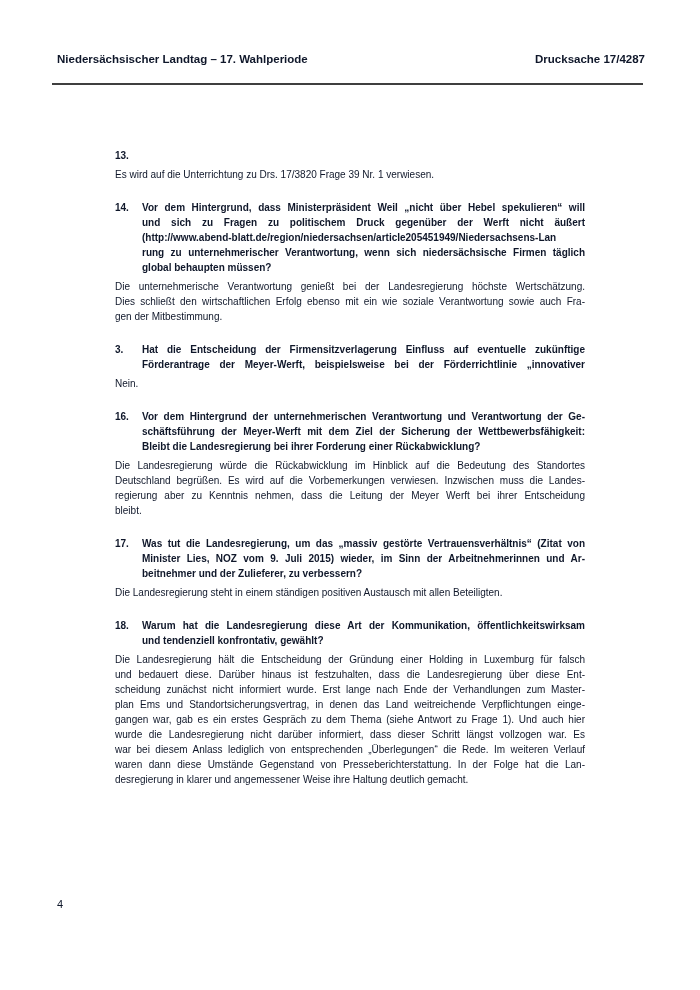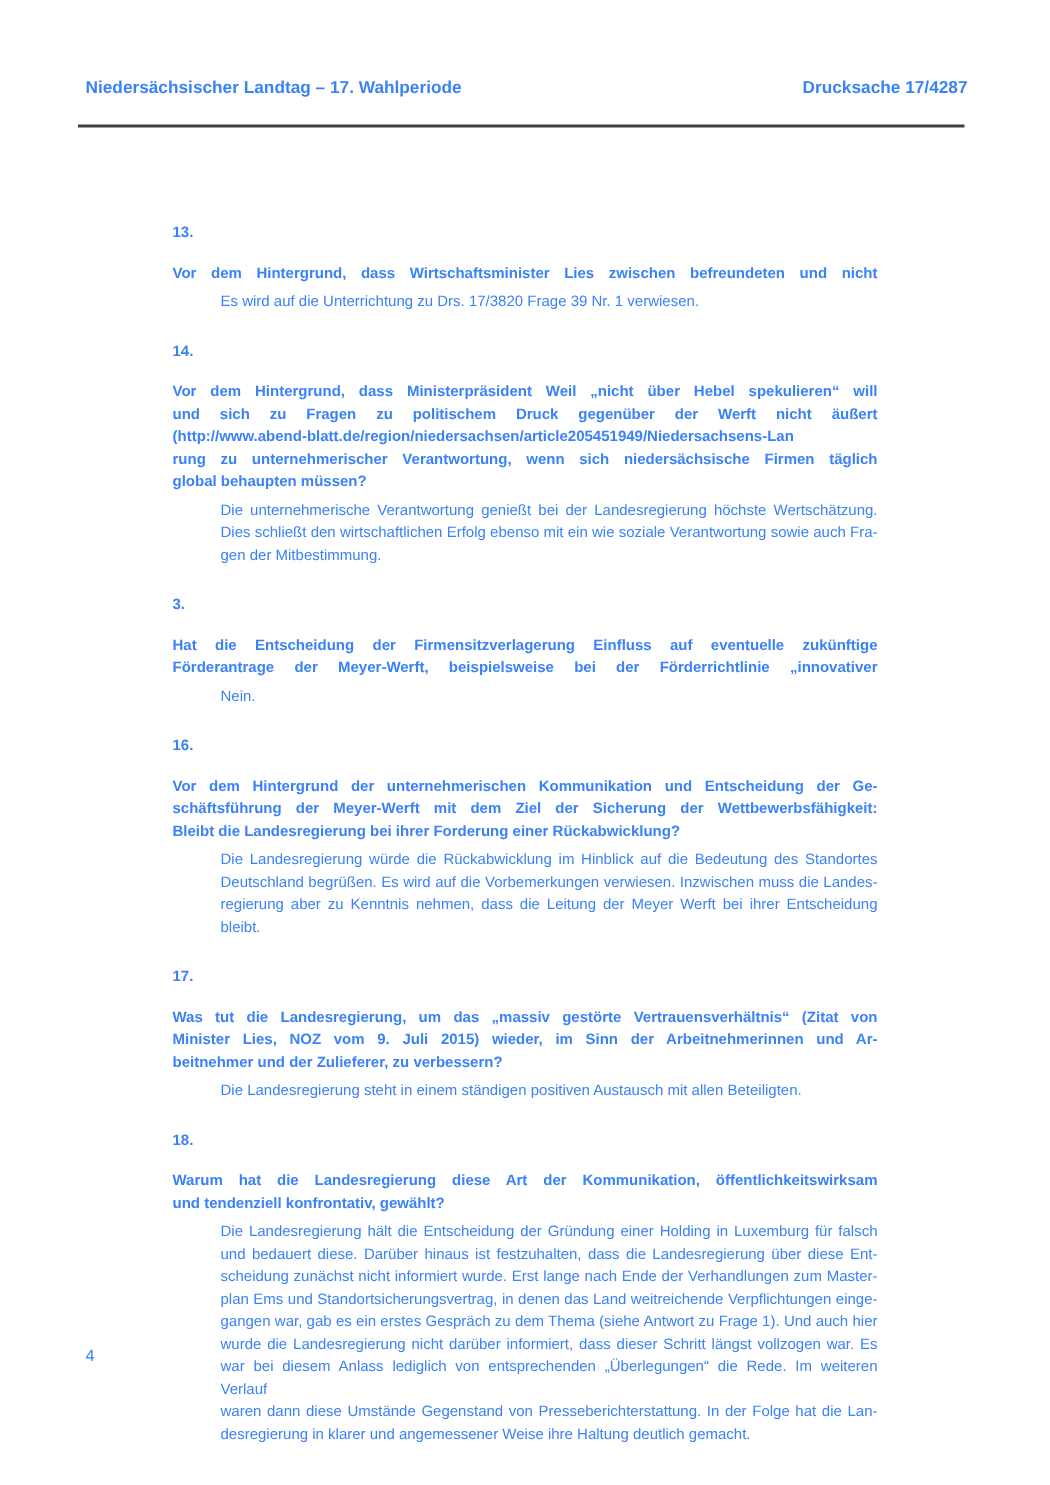--- a/index.html
+++ b/index.html
@@ -2,21 +2,21 @@
 <html><head>
 <meta charset="utf-8">
 <style>
   html, body { margin: 0; padding: 0; background: #ffffff; }
   .page {
     position: relative;
     width: 700px;
     height: 990px;
     background: #ffffff;
     font-family: "Liberation Sans", sans-serif;
-    color: #3b82f6;
+    color: #0f172a;
     overflow: hidden;
   }
   .doc-header {
     position: absolute;
     top: 53px;
     left: 57px;
     width: 588px;
     display: flex;
     justify-content: space-between;
     font-size: 11.5px;
@@ -32,23 +32,23 @@
     background: #3f3f3f;
   }
   .content {
     position: absolute;
     top: 86px;
     left: 115px;
     width: 470px;
     font-size: 10px;
     line-height: 15px;
   }
-  .block.question { display: flex; font-weight: bold; margin-top: 18px; flex-direction: column; }
+  .block.question { display: flex; font-weight: bold; margin-top: 18px; }
   .content > .block:first-child { margin-top: 62px; }
-  .block.answer { margin-top: 4px; margin-left: 32px; }
+  .block.answer { margin-top: 4px; }
   .q-num { flex: 0 0 27px; width: 27px; }
   .q-text { flex: 1 1 auto; min-width: 0; }
   .line { text-align: justify; text-align-last: justify; }
   .line.last { text-align-last: left; }
   .it { }
   .page-number {
     position: absolute;
     top: 898px;
     left: 57px;
     font-size: 11px;
@@ -60,21 +60,20 @@
 <div class="page">
   <div class="doc-header">
     <span>Niedersächsischer Landtag – 17. Wahlperiode</span>
     <span>Drucksache 17/4287</span>
   </div>
   <div class="header-rule"></div>
   <div class="content">
       <div class="block question">
         <div class="q-num">13.</div>
         <div class="q-text">
-          <div class="line">Vor dem Hintergrund, dass Wirtschaftsminister Lies zwischen befreundeten und nicht</div>
         </div>
       </div>
       <div class="block answer">
         <div class="line last">Es wird auf die Unterrichtung zu Drs. 17/3820 Frage 39 Nr. 1 verwiesen.</div>
       </div>
       <div class="block question">
         <div class="q-num">14.</div>
         <div class="q-text">
           <div class="line">Vor dem Hintergrund, dass Ministerpräsident Weil „nicht über Hebel spekulieren“ will</div>
           <div class="line">und sich zu Fragen zu politischem Druck gegenüber der Werft nicht äußert</div>
@@ -94,21 +93,21 @@
           <div class="line">Hat die Entscheidung der Firmensitzverlagerung Einfluss auf eventuelle zukünftige</div>
           <div class="line">Förderantrage der Meyer-Werft, beispielsweise bei der Förderrichtlinie „innovativer</div>
         </div>
       </div>
       <div class="block answer">
         <div class="line last">Nein.</div>
       </div>
       <div class="block question">
         <div class="q-num">16.</div>
         <div class="q-text">
-          <div class="line">Vor dem Hintergrund der unternehmerischen Kommunikation und Entscheidung der Ge-</div>
+          <div class="line">Vor dem Hintergrund der unternehmerischen Verantwortung und Verantwortung der Ge-</div>
           <div class="line">schäftsführung der Meyer-Werft mit dem Ziel der Sicherung der Wettbewerbsfähigkeit:</div>
           <div class="line last">Bleibt die Landesregierung bei ihrer Forderung einer Rückabwicklung?</div>
         </div>
       </div>
       <div class="block answer">
         <div class="line">Die Landesregierung würde die Rückabwicklung im Hinblick auf die Bedeutung des Standortes</div>
         <div class="line">Deutschland begrüßen. Es wird auf die Vorbemerkungen verwiesen. Inzwischen muss die Landes-</div>
         <div class="line">regierung aber zu Kenntnis nehmen, dass die Leitung der Meyer Werft bei ihrer Entscheidung</div>
         <div class="line last">bleibt.</div>
       </div>

